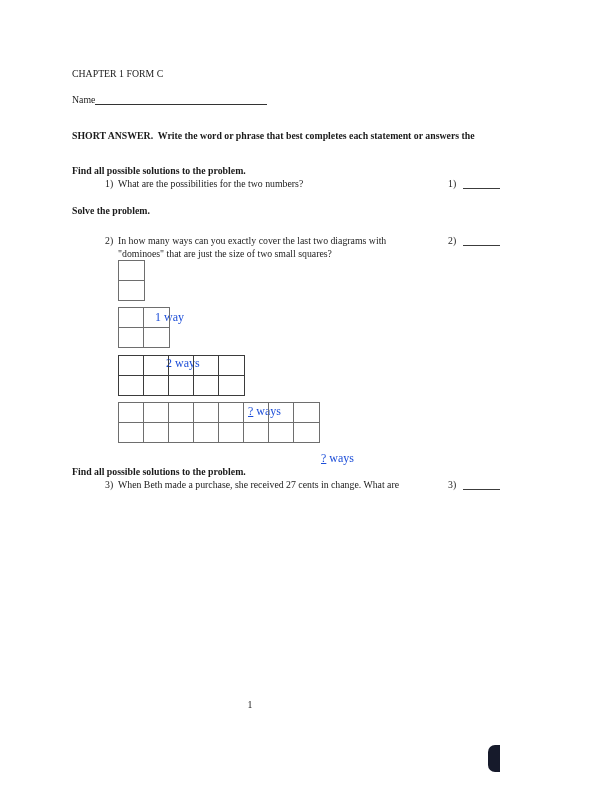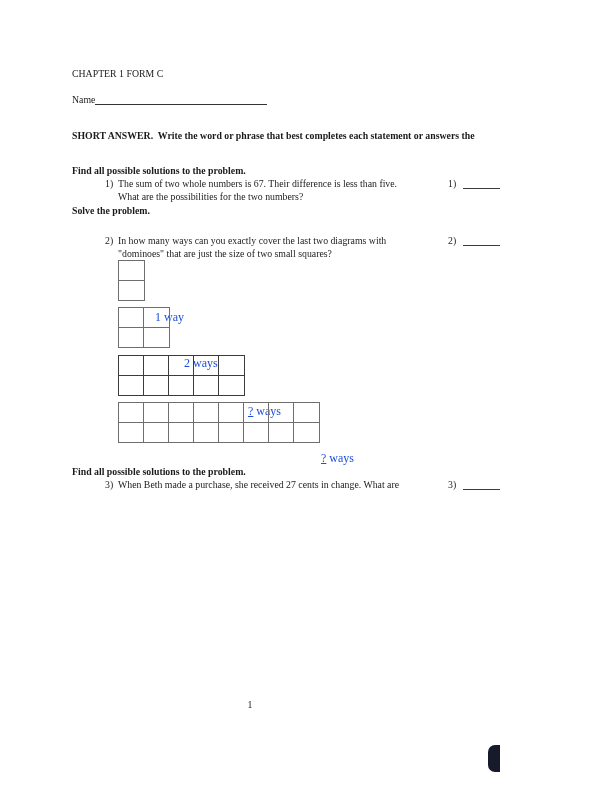--- a/index.html
+++ b/index.html
@@ -67,21 +67,20 @@
     <span>Name</span><span class="blank name-blank"></span>
   </div>
 
   <div class="abs t b" style="left:72px; top:129px;">
     <div>SHORT ANSWER.&nbsp; Write the word or phrase that best completes each statement or answers the</div>
   </div>
 
   <div class="abs t b" style="left:72px; top:164px;">Find all possible solutions to the problem.</div>
   <div class="abs t" style="left:105px; top:177px;">1)</div>
   <div class="abs t" style="left:118px; top:177px;">
-    <div>The sum of two whole numbers is 67. Their difference is less than five.</div>
     <div>What are the possibilities for the two numbers?</div>
   </div>
   <div class="abs t" style="left:448px; top:177px;">
     <span>1)</span><span class="blank ans-blank"></span>
   </div>
 
   <div class="abs t b" style="left:72px; top:204px;">Solve the problem.</div>
   <div class="abs t" style="left:105px; top:234px;">2)</div>
   <div class="abs t" style="left:118px; top:234px;">
     <div>In how many ways can you exactly cover the last two diagrams with</div>
@@ -98,21 +97,21 @@
   <div class="abs diag-label" style="left:155px; top:271px;">
     <span class="lh">1</span><span> way</span>
   </div>
 
   <div class="grid" style="left: 118px; top: 307px; grid-template-columns: repeat(2, 25px); border-color: rgb(110, 110, 110);">
       <div class="cell"></div>
       <div class="cell no-r"></div>
       <div class="cell no-b"></div>
       <div class="cell no-r no-b"></div>
     </div>
-  <div class="abs diag-label" style="left:184px; top:317px;">
+  <div class="abs diag-label" style="left:166px; top:317px;">
     <span class="lh">2</span><span> ways</span>
   </div>
 
   <div class="grid" style="left: 118px; top: 355px; grid-template-columns: repeat(5, 25px); border-color: rgb(59, 59, 59);">
       <div class="cell"></div>
       <div class="cell"></div>
       <div class="cell"></div>
       <div class="cell"></div>
       <div class="cell no-r"></div>
       <div class="cell no-b"></div>

